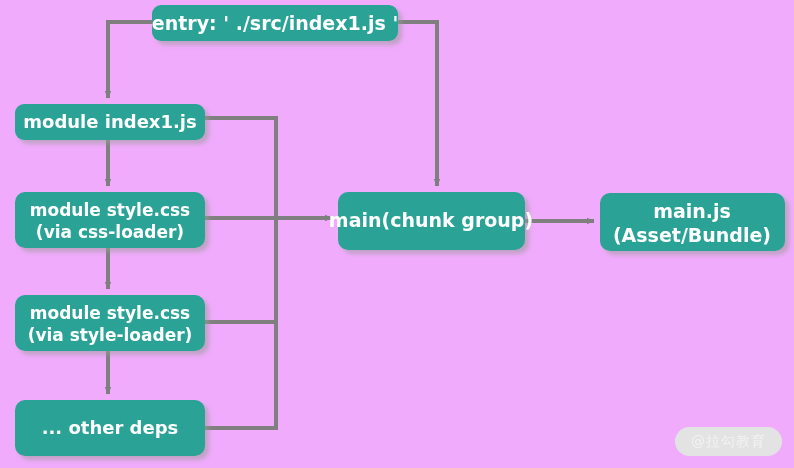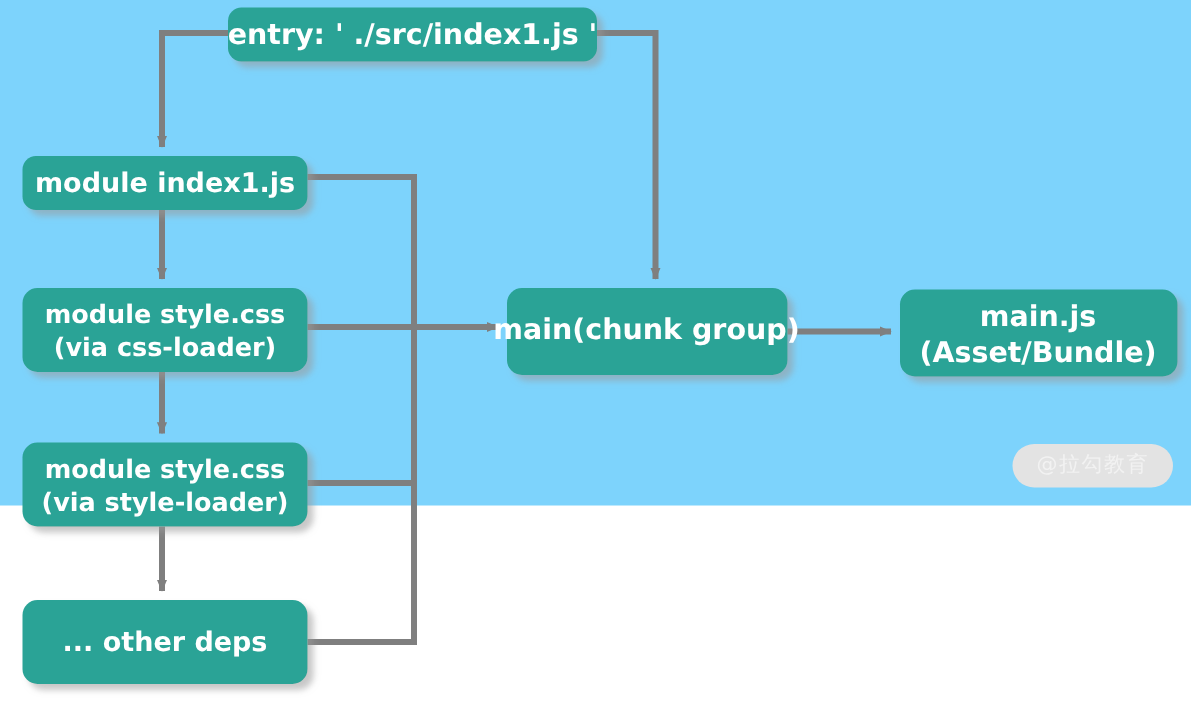--- a/index.html
+++ b/index.html
@@ -9,22 +9,22 @@
   }
   body {
     width: 794px;
     height: 468px;
     overflow: hidden;
     font-family: "DejaVu Sans", "Liberation Sans", sans-serif;
   }
   #diagram-root {
     position: relative;
     width: 794px;
-    height: 337px;
-    background: #7dd3fc;
+    height: 468px;
+    background: #f0abfc;
   }
   #diagram-svg {
     position: absolute;
     top: 0;
     left: 0;
     width: 794px;
     height: 468px;
     display: block;
   }
   .node-text {

